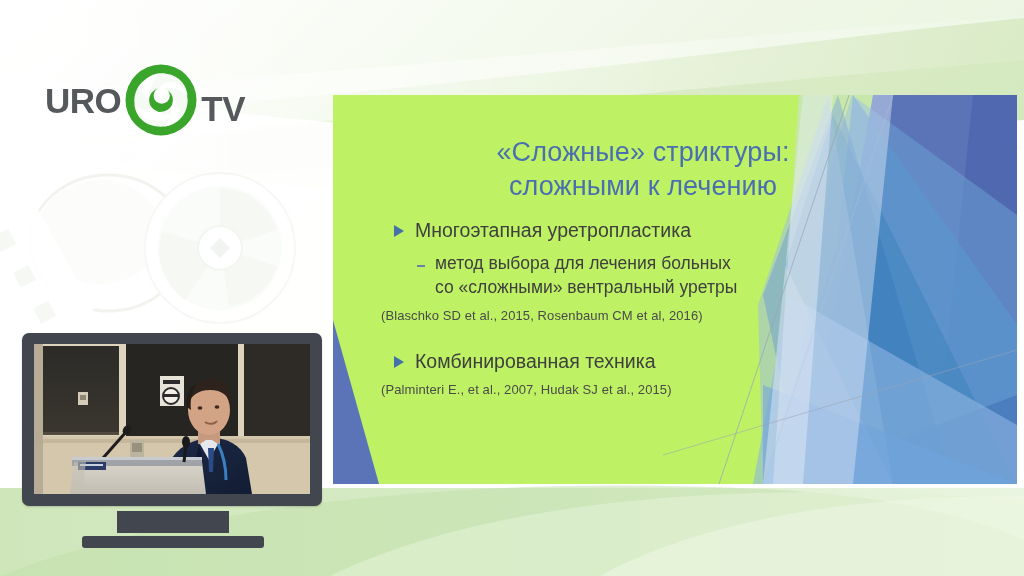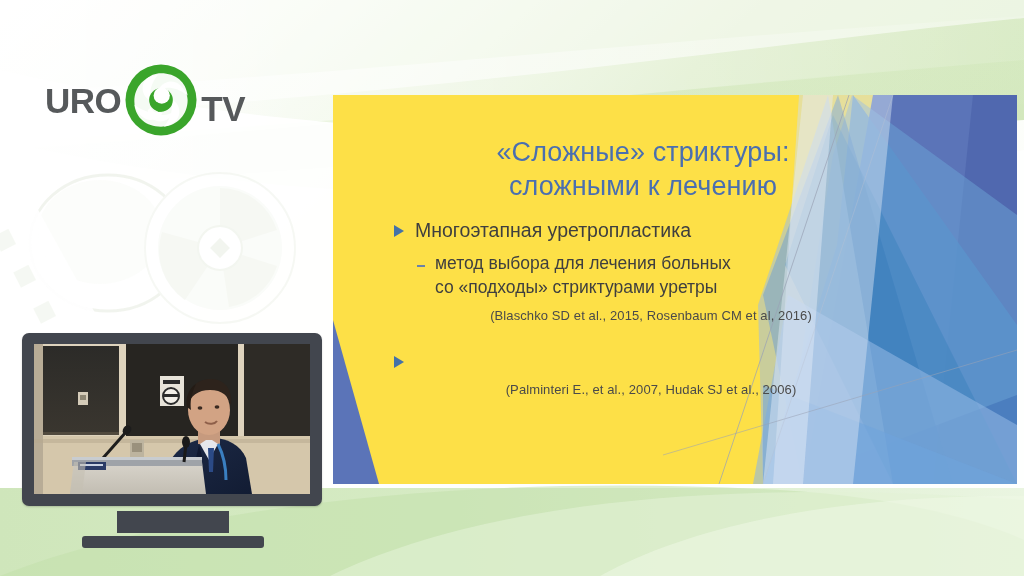--- a/index.html
+++ b/index.html
@@ -49,21 +49,21 @@
   }
   #monitor .base {
     position:absolute; left:60px; top:203px; width:182px; height:12px;
     background:#42464e; border-radius:3px;
   }
   #video-svg { position:absolute; left:0; top:0; width:276px; height:150px; }
 
   
   #slide {
     position:absolute; left:333px; top:95px; width:684px; height:389px;
-    background:#fde047; overflow:hidden;
+    background:#bef264; overflow:hidden;
   }
   #slide-deco { position:absolute; inset:0; width:684px; height:389px; }
 
   #slide-content { position:absolute; inset:0; }
 
   .slide-title {
     position:absolute; left:60px; top:40px; width:500px;
     text-align:center;
     font-size:27px; line-height:1.26;
     color:#4a6fb0; font-weight:400;
@@ -83,21 +83,21 @@
     font-size:19.5px; line-height:1.34; color:#3f3f3f; font-weight:400;
   }
 
   .lvl2 { display:flex; align-items:flex-start; gap:10px; margin:9px 0 0 36px; }
   .lvl2 .dash {
     flex:0 0 auto; width:8px; height:1.6px; background:#6b82a8; margin-top:13px;
   }
   .lvl2 .txt { font-size:17.5px; line-height:1.36; color:#3f3f3f; }
 
   .citation {
-    font-size:13px; color:#4a4a4a; margin-top:8px; text-align:center;
+    font-size:13px; color:#4a4a4a; margin-top:8px; text-align:left;
     padding-right:5px; letter-spacing:0.1px;
   }
   .gap-lg { height:25px; }
 </style>
 </head>
 <body>
 
 <div id="stage">
 
   <svg id="bg-svg" viewBox="0 0 1024 576" preserveAspectRatio="none">
@@ -316,34 +316,34 @@
 
         <div class="lvl1">
           <span class="tri"></span>
           <span class="txt">Многоэтапная уретропластика</span>
         </div>
 
         <div class="lvl2">
           <span class="dash"></span>
           <span class="txt">
             <span>метод выбора для лечения больных</span><br>
-            <span>со «подходы» стриктурами уретры</span>
+            <span>со «сложными» вентральный уретры</span>
           </span>
         </div>
 
         <div class="citation">(Blaschko SD et al., 2015, Rosenbaum CM et al, 2016)</div>
 
         <div class="gap-lg"></div>
 
         <div class="lvl1">
           <span class="tri"></span>
           <span class="txt">
-            <br>
+            <span>Комбинированная техника</span><br>
           </span>
         </div>
 
-        <div class="citation">(Palminteri E., et al., 2007, Hudak SJ et al., 2006)</div>
+        <div class="citation">(Palminteri E., et al., 2007, Hudak SJ et al., 2015)</div>
 
       </div>
     </div>
   </div>
 
 </div>
 
 </body></html>

